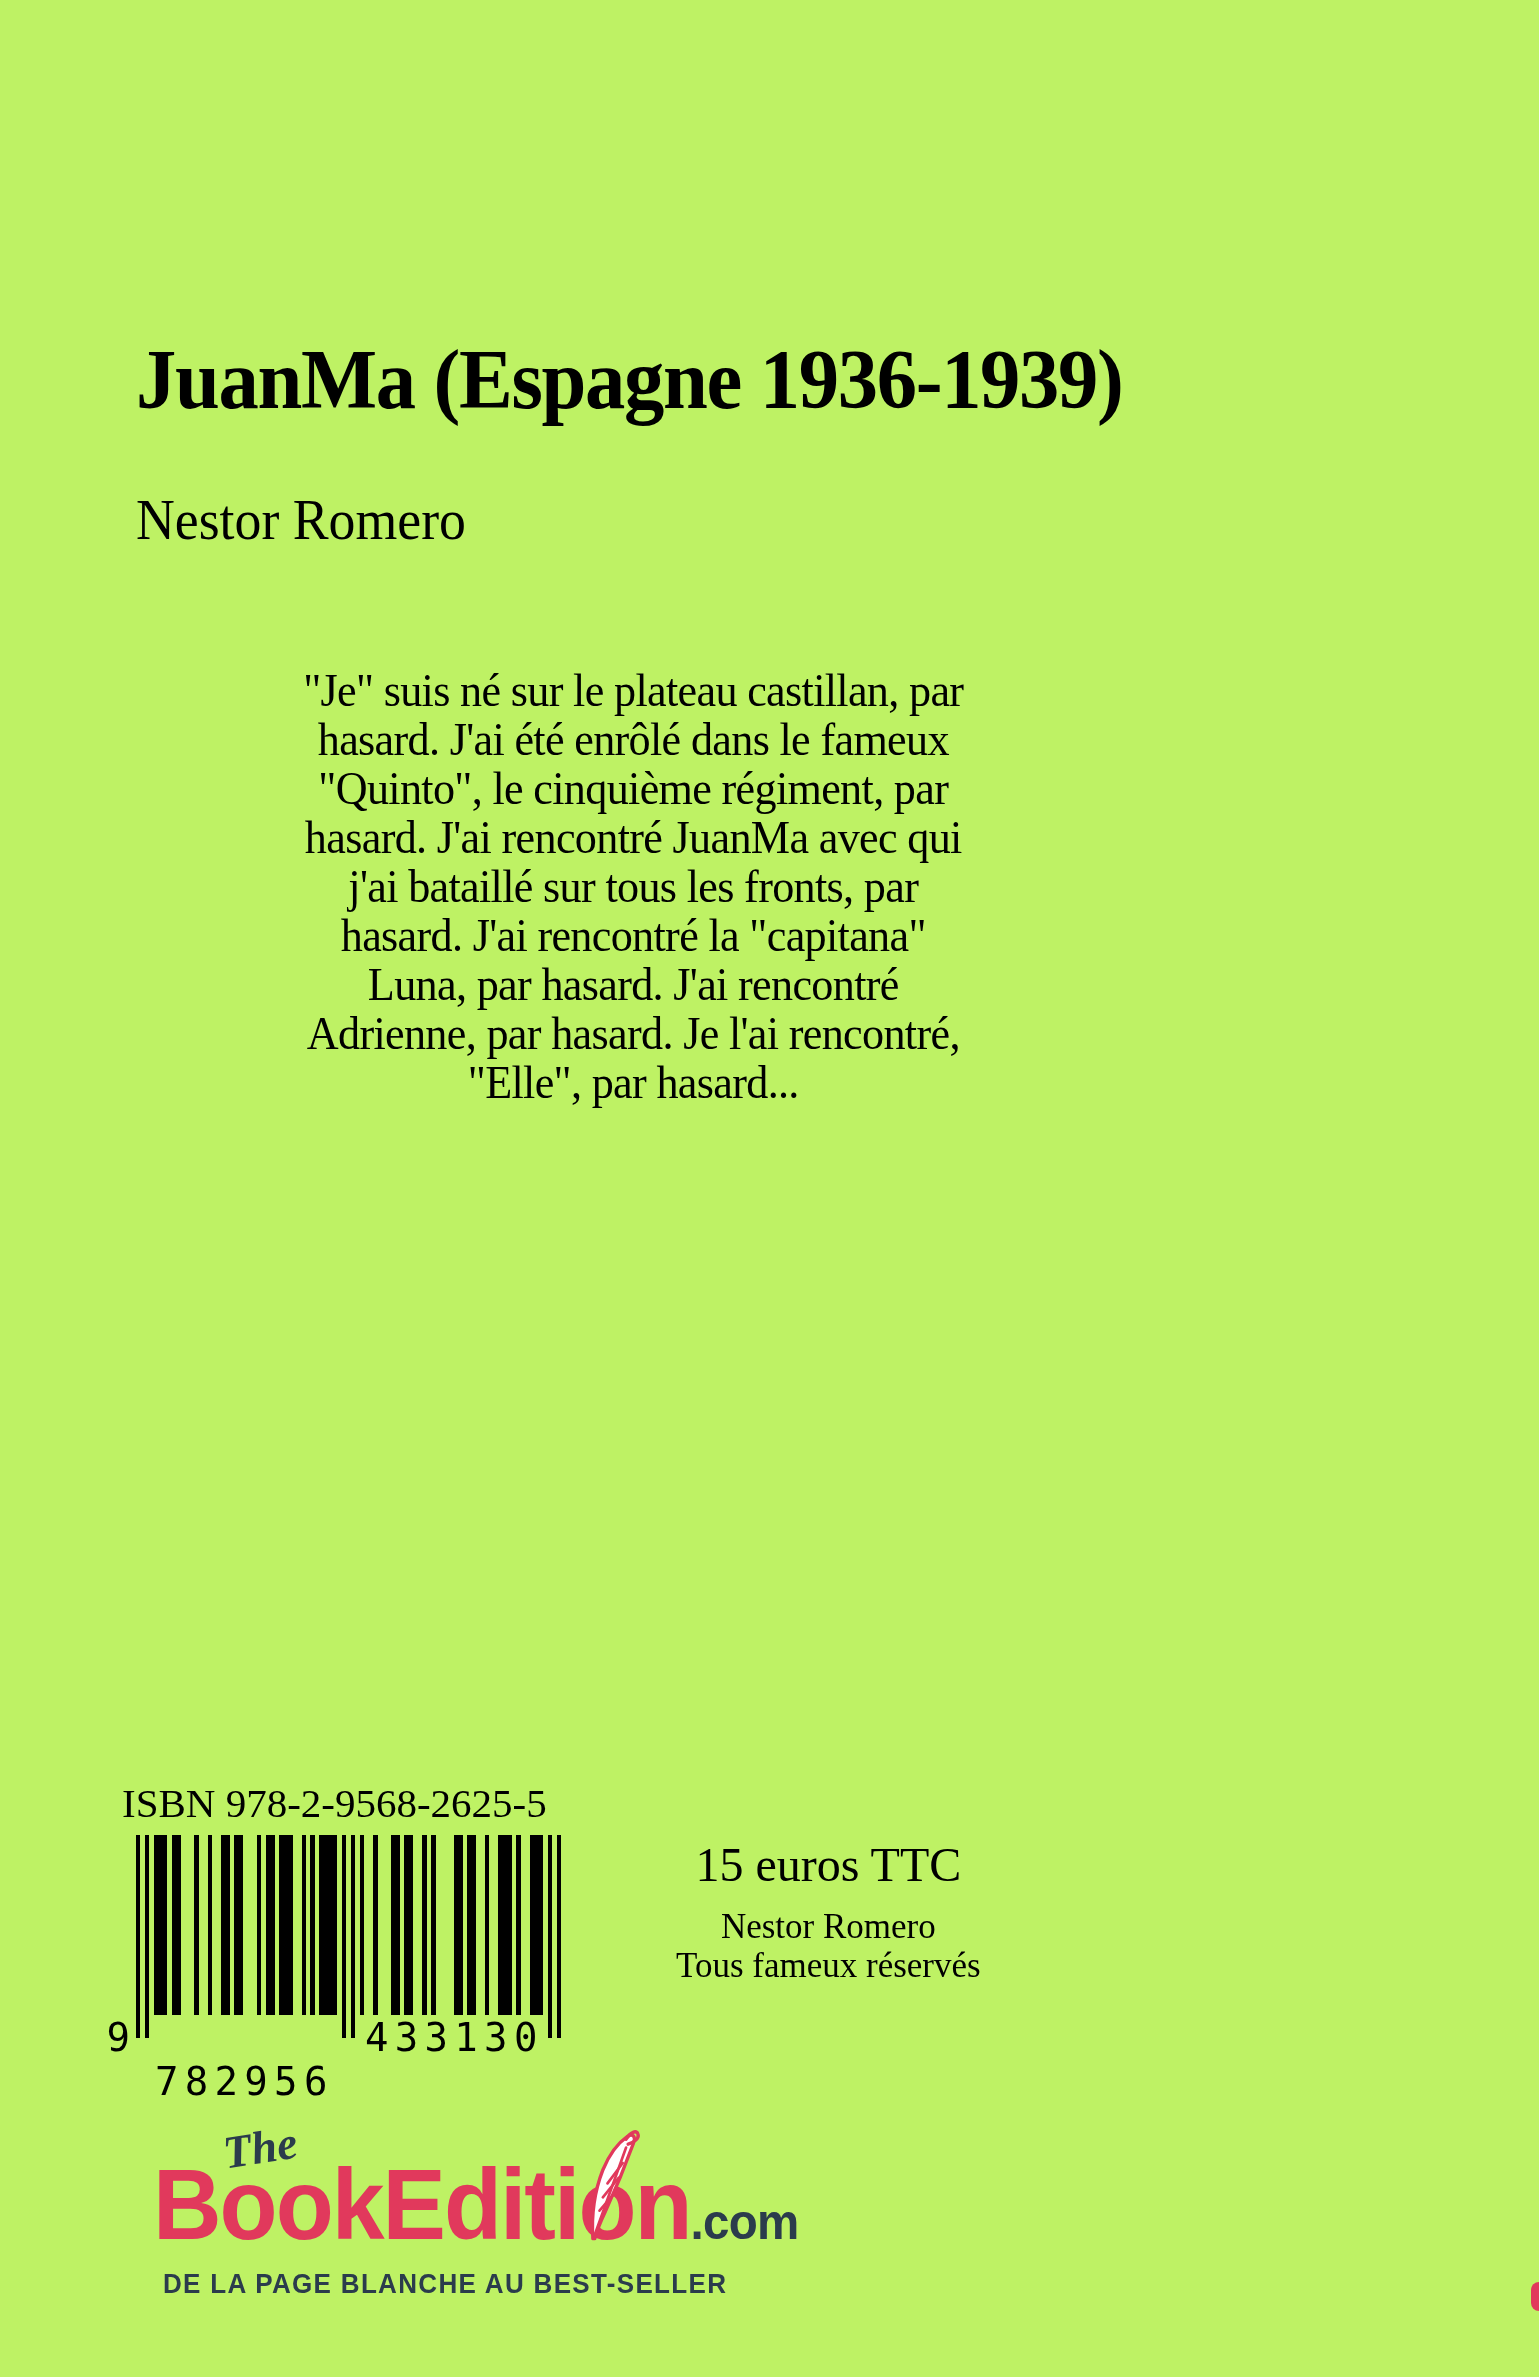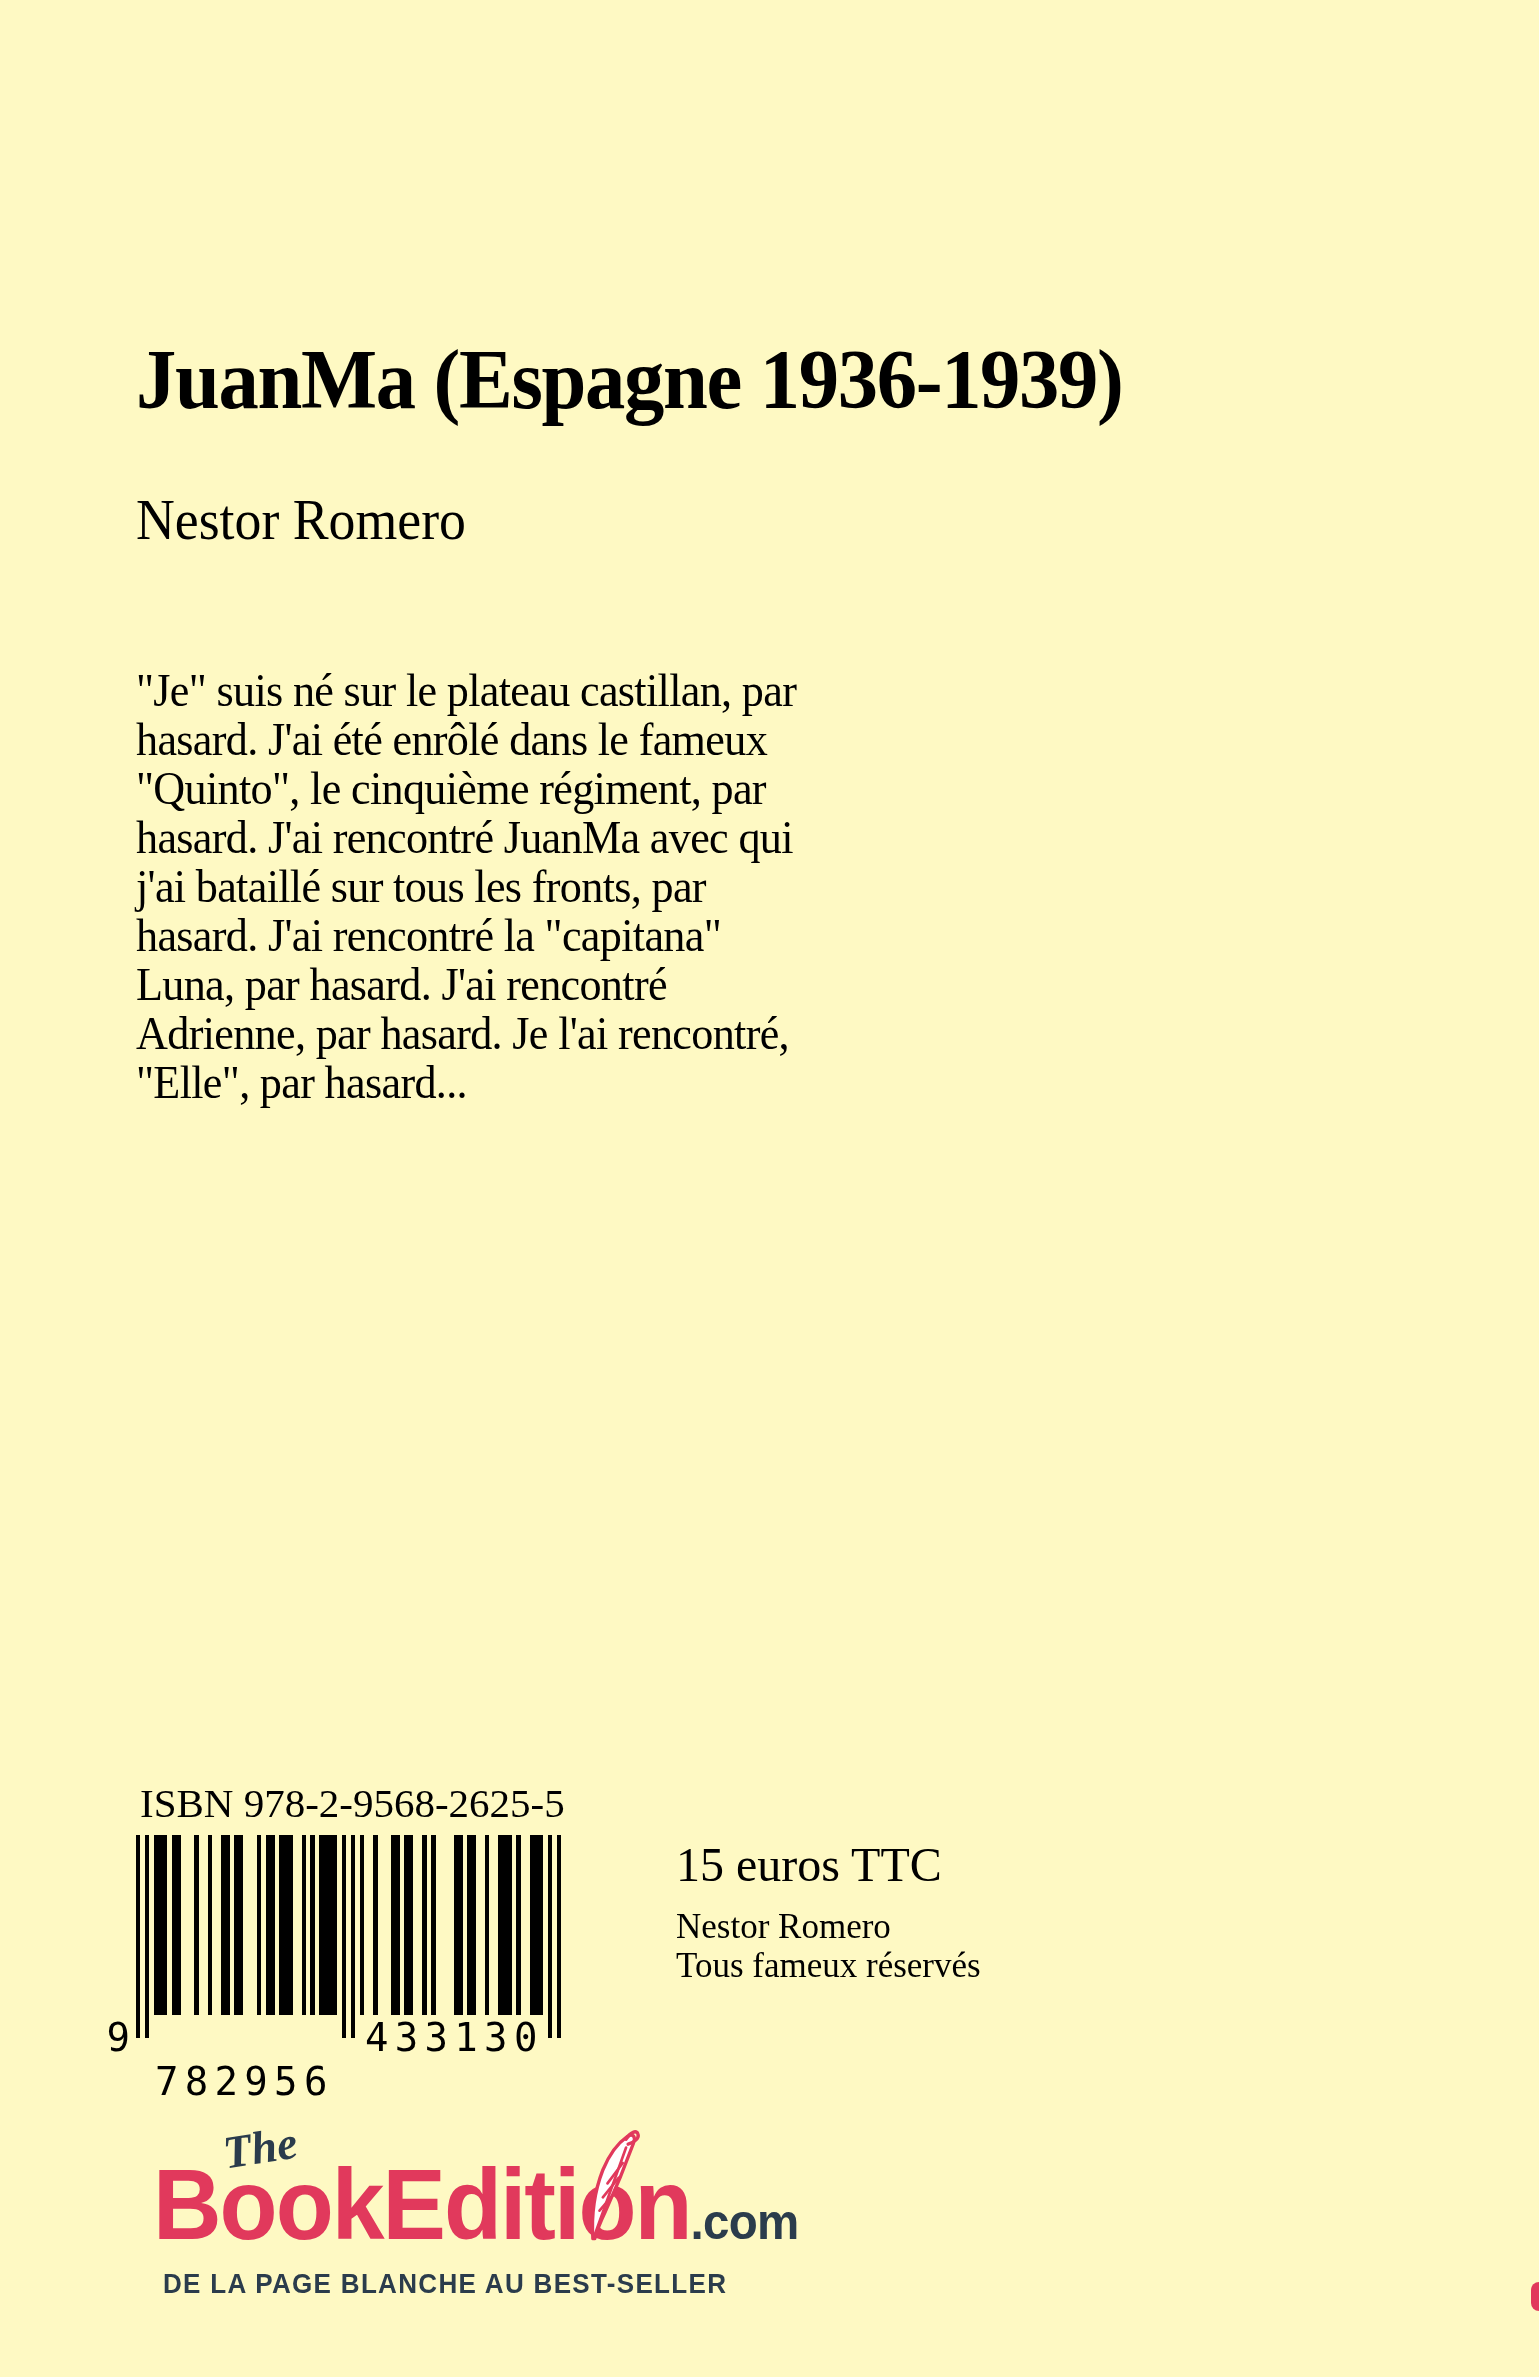--- a/index.html
+++ b/index.html
@@ -4,42 +4,42 @@
 <style>
   * { margin:0; padding:0; box-sizing:border-box; }
   html,body { background:#ffffff; }
   body {
     width:1539px; height:2377px;
     position:relative; overflow:hidden;
     font-family:"Liberation Serif", serif;
     color:#000;
     --pink:#E1395C; --navy:#2B3C4C;
   }
-  .page { position:absolute; inset:0; background:#fef9c3; }
+  .page { position:absolute; inset:0; background:#bef264;text-align:center; }
 
   .title {
     position:absolute; left:136px; top:334px;
     font-size:84px; line-height:1.1; letter-spacing:-1.4px;
     transform:scaleX(0.96); transform-origin:left top;
     white-space:nowrap;
   }
   .author {
     position:absolute; left:136px; top:490px;
     font-size:56px; line-height:1.1;
     transform:scaleX(0.96); transform-origin:left top;
   }
   .blurb {
     position:absolute; left:136px; top:666px; width:1036px;
     font-size:46px; line-height:49px; letter-spacing:-0.7px;
     white-space:pre-line;
     transform:scaleX(0.96); transform-origin:left top;
   }
 
   .isbn-label {
-    position:absolute; left:140px; top:1779px;
+    position:absolute; left:122px; top:1779px;
     font-size:41px; letter-spacing:0px; white-space:nowrap;
   }
 
   .barcode { position:absolute; left:105px; top:1835px; width:462px; height:234px; }
   .barcode svg { position:absolute; left:31px; top:0; overflow:visible; }
   .barcode svg rect { fill:#000; shape-rendering:crispEdges; }
   .bc-digit {
     position:absolute; top:183px;
     font-family:"DejaVu Sans Mono", monospace;
     font-size:39px; line-height:1; color:#000; white-space:nowrap;

